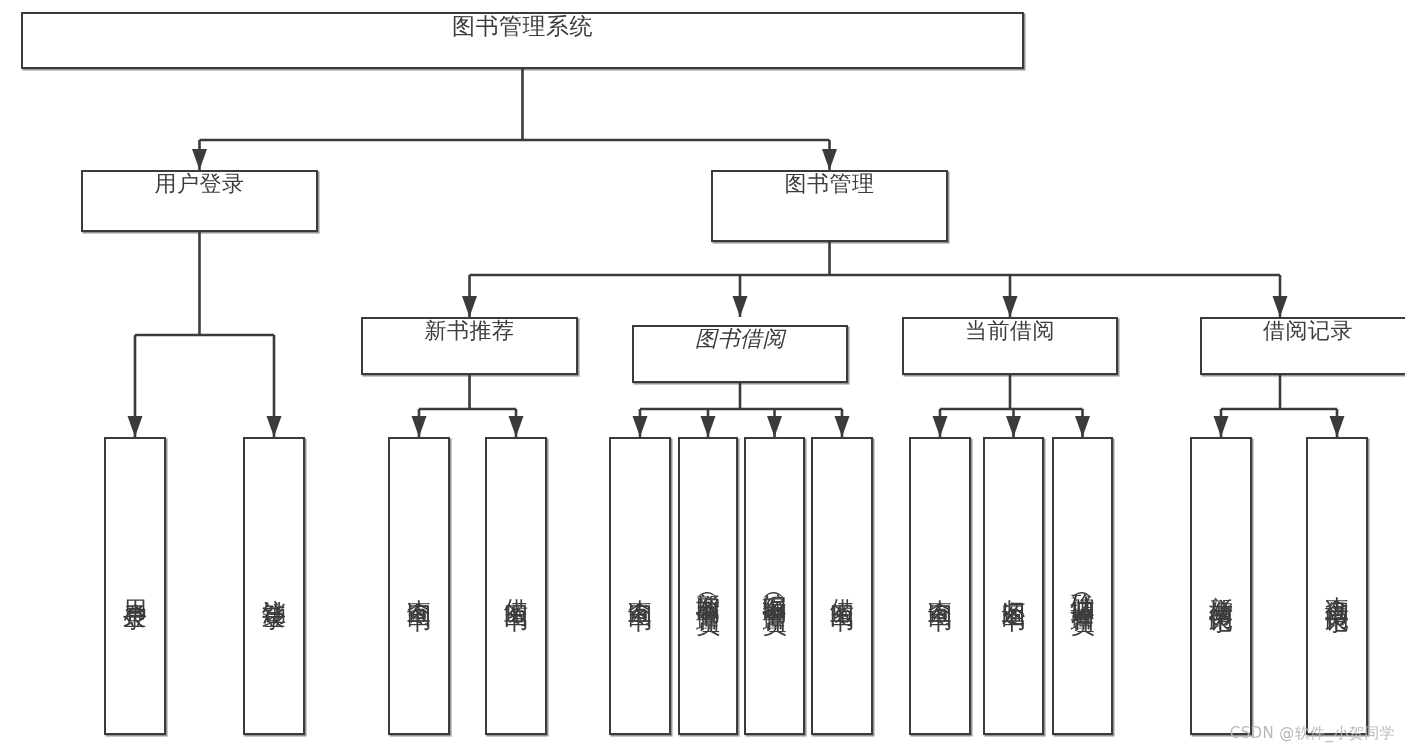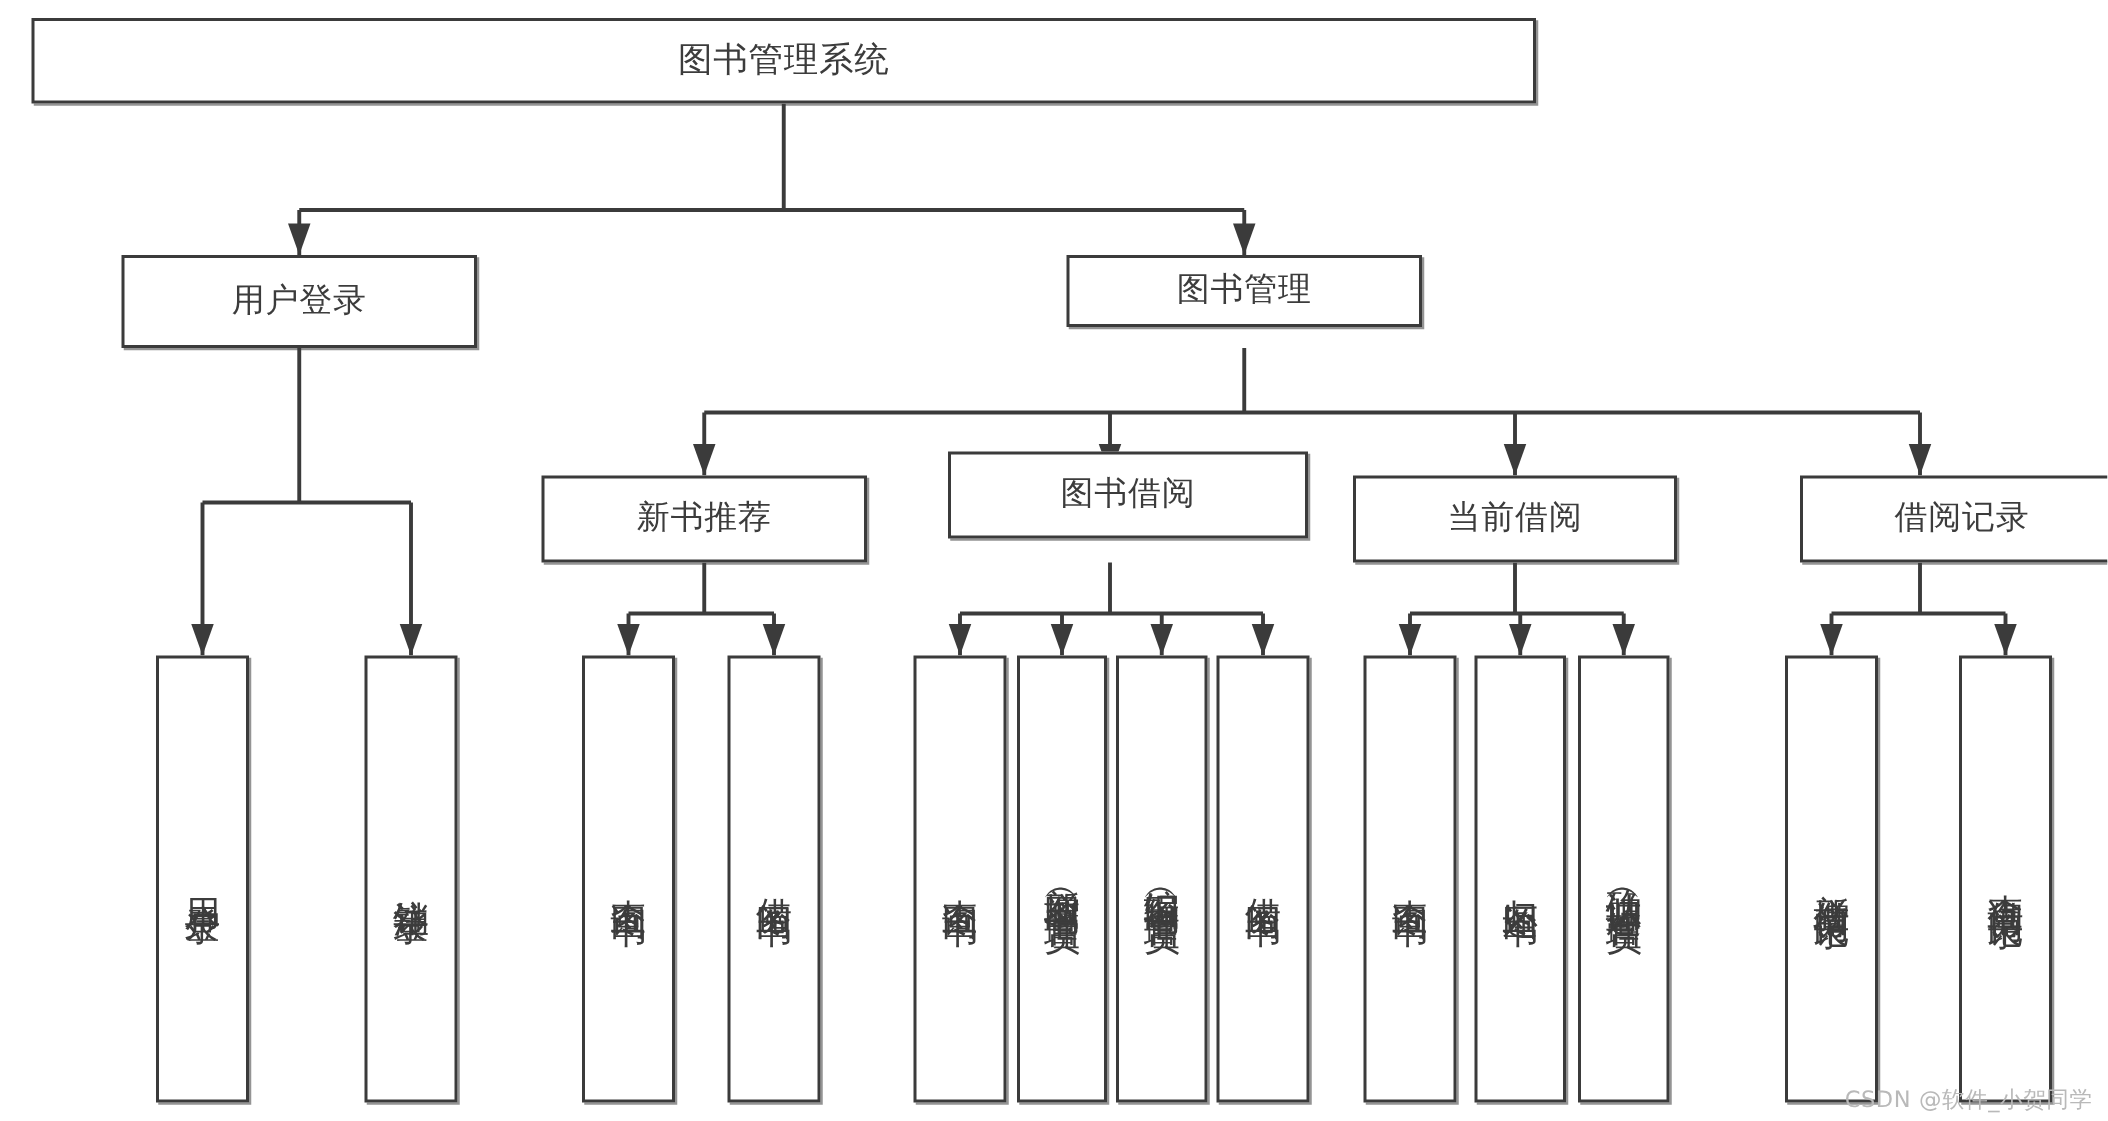--- a/index.html
+++ b/index.html
@@ -26,21 +26,20 @@
     height: 747px;
     pointer-events: none;
   }
   .node {
     position: absolute;
     box-sizing: border-box;
     background: #ffffff;
     border: 2px solid #3b3b3b;
     box-shadow: 1.5px 1.5px 0 rgba(60,60,60,0.55);
     display: flex;
-    align-items: center;
     justify-content: center;
     color: #3a3a3a;
     z-index: 2;
   }
   .node-label {
     display: block;
     line-height: 1.12;
     letter-spacing: 0.5px;
     color: #3c3c3c;
     text-align: center;
@@ -137,28 +136,28 @@
       <polygon points="1329.5,416 1344.5,416 1337,437" fill="#3b3b3b"></polygon>
     </svg>
 
   <div class="node root horizontal" style="left: 21px; top: 12px; width: 1003px; height: 57px;">
     <span class="node-label">图书管理系统</span>
   </div>
 
   <div class="node horizontal" style="left: 81px; top: 170px; width: 237px; height: 62px;">
     <span class="node-label">用户登录</span>
   </div>
-  <div class="node horizontal" style="left: 711px; top: 170px; width: 237px; height: 48px;">
+  <div class="node horizontal" style="left: 711px; top: 170px; width: 237px; height: 72px;">
     <span class="node-label">图书管理</span>
   </div>
 
   <div class="node horizontal" style="left: 361px; top: 317px; width: 217px; height: 58px;">
     <span class="node-label">新书推荐</span>
   </div>
-  <div class="node horizontal" style="left: 632px; top: 301px; width: 240px; height: 58px;">
+  <div class="node horizontal" style="left: 632px; top: 325px; width: 216px; height: 58px; font-style: italic;">
     <span class="node-label">图书借阅</span>
   </div>
   <div class="node horizontal" style="left: 902px; top: 317px; width: 216px; height: 58px;">
     <span class="node-label">当前借阅</span>
   </div>
   <div class="node horizontal" style="left: 1200px; top: 317px; width: 216px; height: 58px;">
     <span class="node-label">借阅记录</span>
   </div>
 
   <div class="node vertical" style="left: 104px; top: 437px; width: 62px; height: 298px;">

